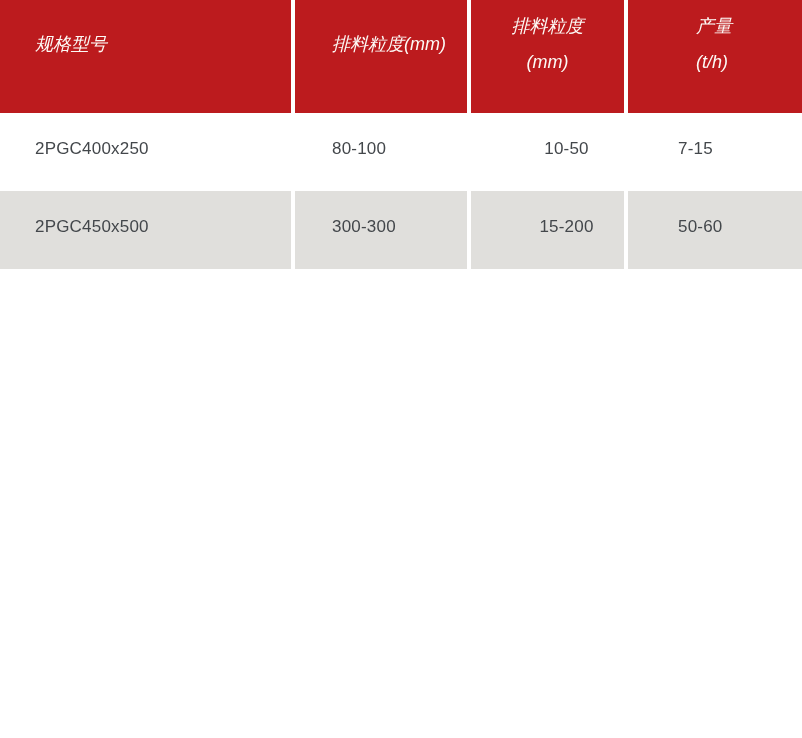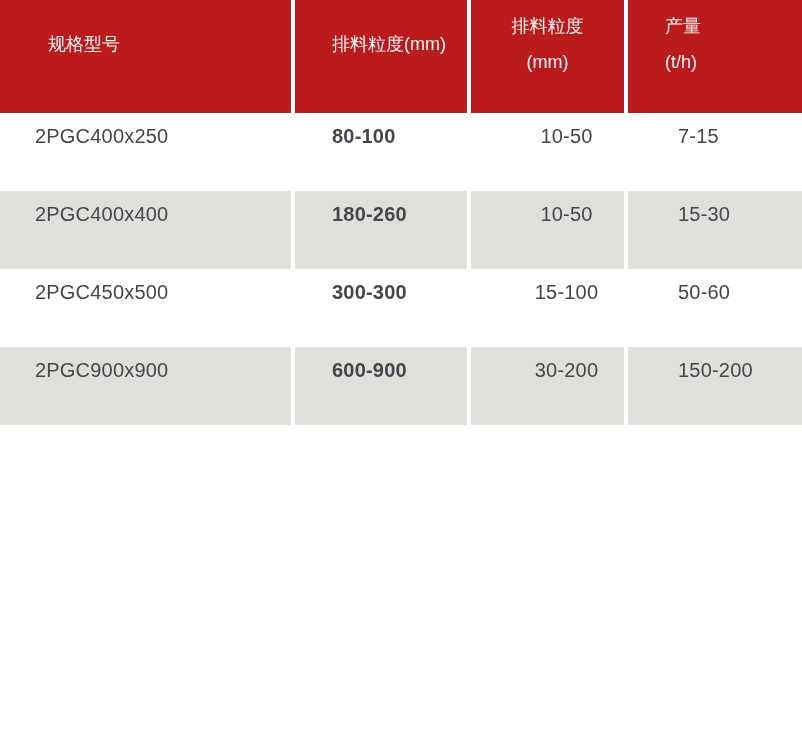--- a/index.html
+++ b/index.html
@@ -19,36 +19,36 @@
 
   th, td { box-sizing:border-box; text-align:left; font-weight:normal; }
 
   thead th {
     height:113px;
     background:var(--header-bg,#bc1b1e);
     color:var(--header-text,#ffffff);
     font-size:18px; line-height:36px;
     vertical-align:middle; padding:0 0 26px 0;
   }
-  thead th .hline { display:block; }
-  th.c0 { padding-left:48px; }
+  thead th .hline { display:block;font-style:italic; }
+  th.c0 { padding-left:35px; }
   th.c1 { padding-left:37px; }
   th.c2 { text-align:center; }
-  th.c3 { padding-left:37px; }
+  th.c3 { padding-left:68px; }
 
   th.sep, td.sep { border-left:4px solid #ffffff; }
 
   tbody td {
-    height:78px; vertical-align:top; padding-top:13px;
-    font-size:20px; line-height:21px;
+    height:78px; vertical-align:top; padding-top:25px;
+    font-size:17px; line-height:21px;
     color:var(--cell-text,#43474b);
     letter-spacing:0.2px;
   }
   td.c0 { padding-left:35px; }
-  td.c1 { padding-left:37px;font-weight:bold; }
+  td.c1 { padding-left:37px; }
   td.c2 { padding-left:38px;text-align:center; }
   td.c3 { padding-left:50px; }
 
   tbody tr { background:var(--row-bg,#ffffff); }
   tbody tr:nth-child(even) { background:var(--row-alt-bg,#e0dfdc); }
 </style>
 </head>
 <body>
 
 <table class="spec">
@@ -77,31 +77,19 @@
     </tr>
   </thead>
   <tbody>
       <tr>
         <td class="c0">2PGC400x250</td>
         <td class="c1 sep">80-100</td>
         <td class="c2 sep">10-50</td>
         <td class="c3 sep">7-15</td>
       </tr>
       <tr>
-        <td class="c0">2PGC400x400</td>
-        <td class="c1 sep">180-260</td>
-        <td class="c2 sep">10-50</td>
-        <td class="c3 sep">15-30</td>
-      </tr>
-      <tr>
         <td class="c0">2PGC450x500</td>
         <td class="c1 sep">300-300</td>
-        <td class="c2 sep">15-100</td>
+        <td class="c2 sep">15-200</td>
         <td class="c3 sep">50-60</td>
-      </tr>
-      <tr>
-        <td class="c0">2PGC900x900</td>
-        <td class="c1 sep">600-900</td>
-        <td class="c2 sep">30-200</td>
-        <td class="c3 sep">150-200</td>
       </tr>
     </tbody>
 </table>
 
 </body></html>

